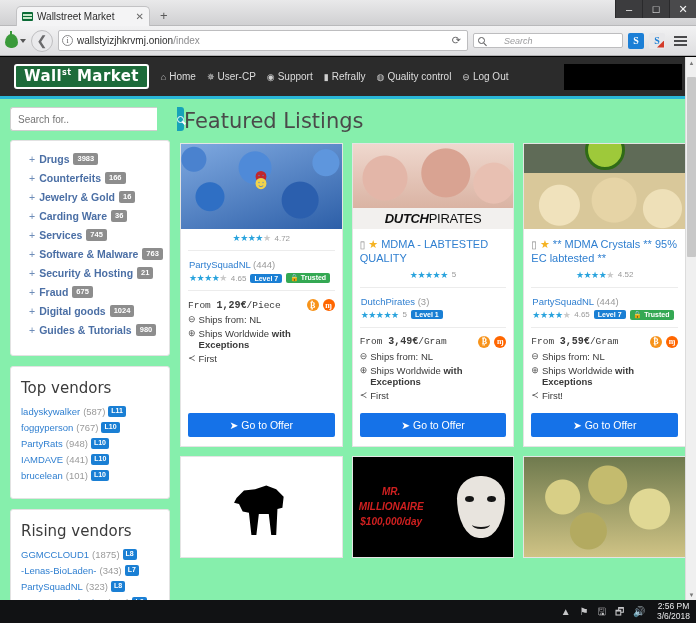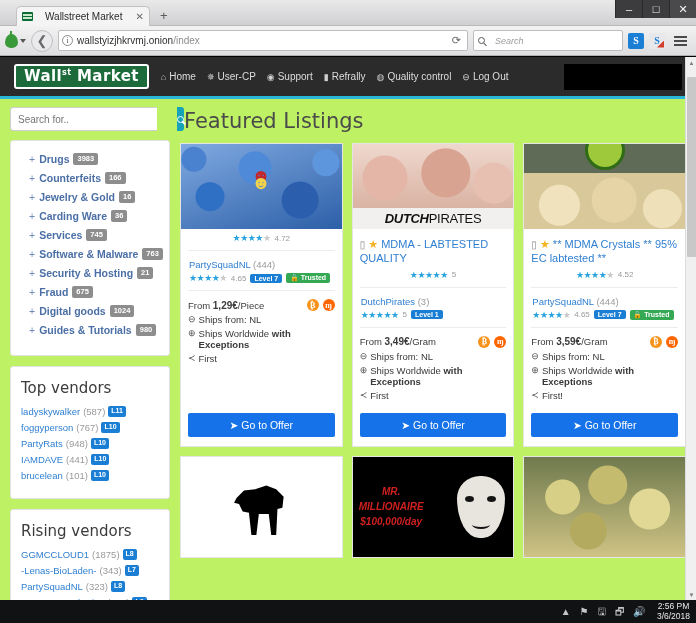--- a/index.html
+++ b/index.html
@@ -21,21 +21,21 @@
   .win-btn {
     width: 27px; height: 18px; color: #f5f5f5; font-size: 11px;
     display: flex; align-items: center; justify-content: center;
     background: #3c3c3e; border-left: 1px solid #2a2a2c;
   }
   .win-btn.close { background: #4a4a4c; }
   .tab {
     position: absolute; left: 16px; top: 6px; width: 134px; height: 20px;
     background: #f4f4f5; border: 1px solid #c2c2c4; border-bottom: none;
     border-radius: 5px 5px 0 0;
-    display: flex; align-items: center; padding: 0 5px; gap: 12px;
+    display: flex; align-items: center; padding: 0 5px; gap: 4px;
   }
   .tab-favicon {
     width: 11px; height: 9px; background: #0b6b36; border-radius: 1px;
     position: relative; flex: none;
   }
   .tab-favicon::after {
     content: ""; position: absolute; left: 1px; top: 2px;
     width: 9px; height: 2px; background: #c9e7c9;
     box-shadow: 0 3px 0 #c9e7c9;
   }
@@ -86,23 +86,23 @@
     color: #5a5a5c; font-size: 8px; line-height: 9px; text-align: center;
     flex: none; font-family: "Liberation Serif", serif;
   }
   .url-txt {
     font-size: 10px; color: #2f2f2f; white-space: nowrap;
     overflow: hidden; flex: 1;
   }
   .url-txt .dim { color: #8d8d8f; }
   .reload { font-size: 11px; color: #5d5d5f; padding: 0 3px; }
   .searchbar {
-    width: 150px; height: 21px; background: #fff; border: 1px solid #bdbdbf;
+    width: 150px; height: 15px; background: #fff; border: 1px solid #bdbdbf;
     border-radius: 2px; display: flex; align-items: center;
-    padding: 0 4px; gap: 10px;
+    padding: 0 4px; gap: 19px;
   }
   .mag {
     width: 7px; height: 7px; border: 1.4px solid #5a5a5c; border-radius: 50%;
     position: relative; flex: none;
   }
   .mag::after {
     content: ""; position: absolute; right: -3px; bottom: -2px;
     width: 4px; height: 1.4px; background: #5a5a5c; transform: rotate(45deg);
   }
   .search-ph { font-size: 9px; color: #9c9c9e; font-style: italic; }
@@ -118,21 +118,21 @@
     content: ""; position: absolute; right: 1px; bottom: 1px;
     width: 7px; height: 7px; background: #d43b2a;
     clip-path: polygon(100% 0, 100% 100%, 0 100%);
   }
   .hamb { display: flex; flex-direction: column; gap: 2px; padding: 0 4px; }
   .hamb span { width: 13px; height: 2px; background: #4a4a4c; }
 
   
   .viewport {
     position: absolute; left: 0; top: 57px; width: 696px; height: 543px;
-    background: #bef264; overflow: hidden;
+    background: #86efac; overflow: hidden;
   }
   .scrollbar {
     position: absolute; right: 0; top: 57px; width: 11px; height: 543px;
     background: #f0f0f0; border-left: 1px solid #dcdcdc;
   }
   .scroll-thumb {
     position: absolute; left: 1px; top: 20px; width: 9px; height: 180px;
     background: #c8c8c8; border-radius: 1px;
   }
   .scroll-arrow {
@@ -250,21 +250,21 @@
   .badge-lvl {
     background: #1a7fd4; color: #fff; font-size: 7px; font-weight: bold;
     padding: 1px 4px; border-radius: 2px; white-space: nowrap;
   }
   .badge-trust {
     background: #34a853; color: #fff; font-size: 7px; font-weight: bold;
     padding: 1px 4px; border-radius: 2px; white-space: nowrap;
   }
   .ship-block { padding: 8px 7px 6px 7px; font-size: 9.5px; color: #3a3a3a; }
   .price-row { display: flex; align-items: center; gap: 4px; }
-  .price-row .p { flex: 1; }
+  .price-row .p { flex: 1; font-family: Liberation Mono, monospace; }
   .price-row b { font-size: 10px; }
   .coin {
     width: 12px; height: 12px; border-radius: 50%; font-size: 8px;
     color: #fff; display: flex; align-items: center; justify-content: center;
     font-weight: bold; flex: none; font-family: "Liberation Serif", serif;
   }
   .coin.btc { background: #f7931a; }
   .coin.xmr { background: #ff6600; }
   .ship-line { margin-top: 3px; display: flex; align-items: flex-start; gap: 3px; }
   .ship-line .gi { color: #555; font-size: 9px; flex: none; }

